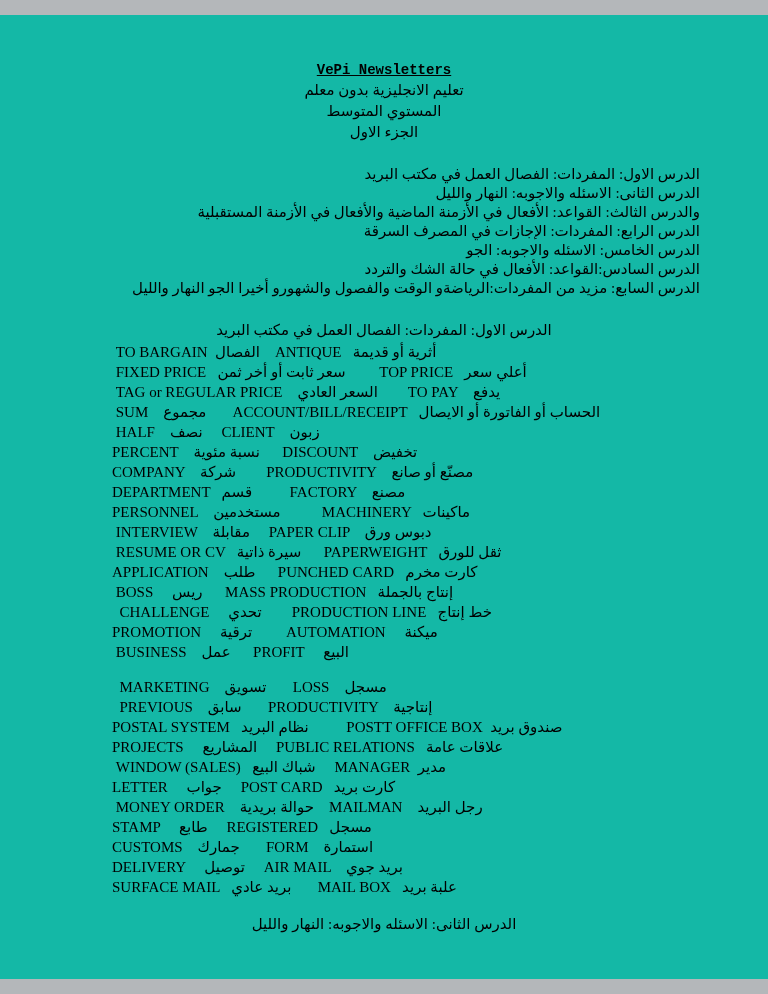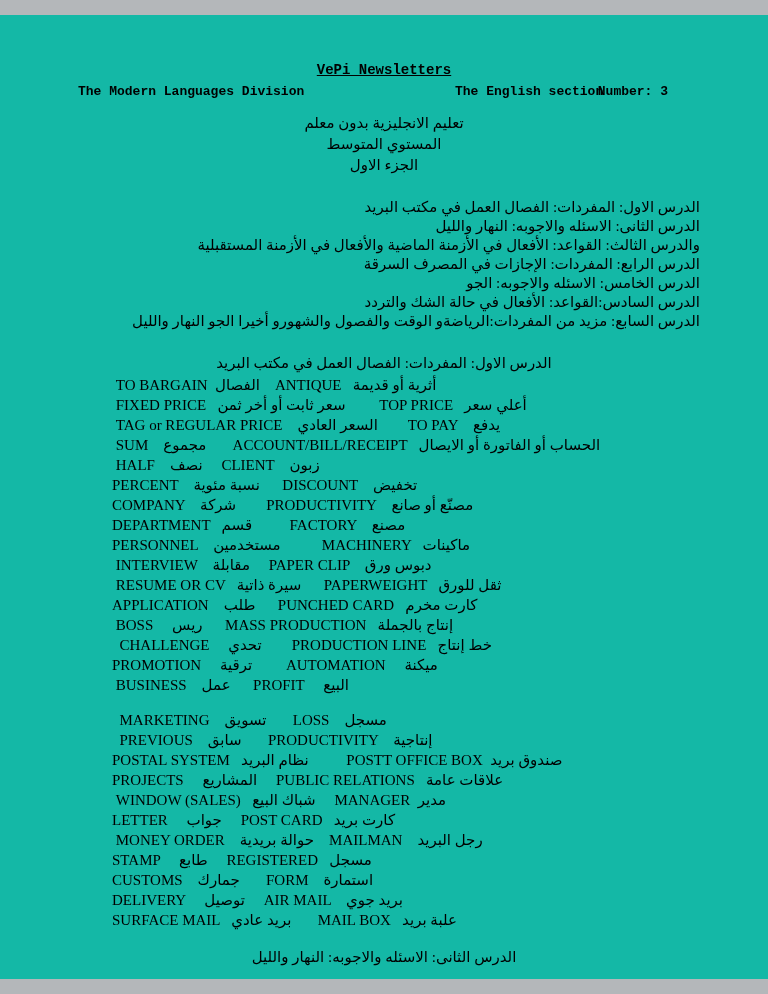--- a/index.html
+++ b/index.html
@@ -42,21 +42,21 @@
     font-family: "Liberation Mono", "DejaVu Sans Mono", monospace;
     font-weight: bold;
     font-size: 13px;
     line-height: 16px;
     white-space: nowrap;
   }
   .hdr-left   { position: absolute; left: 0; top: 0; }
   .hdr-center { position: absolute; left: 377px; top: 0; }
   .hdr-right  { position: absolute; right: 0; top: 0; }
 
-  .subtitle-block { margin-top: 12px; }
+  .subtitle-block { margin-top: 1px; }
   .ar-center {
     text-align: center;
     font-size: 15px;
     line-height: 21px;
     direction: rtl;
   }
 
   .lessons-index { margin: 22px 68px 0 40px; }
   .lesson-line {
     direction: rtl;
@@ -85,25 +85,20 @@
 </style>
 </head>
 <body>
 
 <div class="chrome-bar top"></div>
 
 <div class="page">
 
   <div class="doc-title">VePi Newsletters</div>
 
-  <div class="doc-header">
-    <span class="hdr-left">The Modern Languages Division</span>
-    <span class="hdr-center">The English section</span>
-    <span class="hdr-right">Number: 3</span>
-  </div>
 
   <div class="subtitle-block">
       <div class="ar-center">تعليم الانجليزية بدون معلم</div>
       <div class="ar-center">المستوي المتوسط</div>
       <div class="ar-center">الجزء الاول</div>
     </div>
 
   <div class="lessons-index">
       <div class="lesson-line">الدرس الاول: المفردات: الفصال العمل في مكتب البريد</div>
       <div class="lesson-line">الدرس الثانى: الاسئله والاجوبه: النهار والليل</div>

